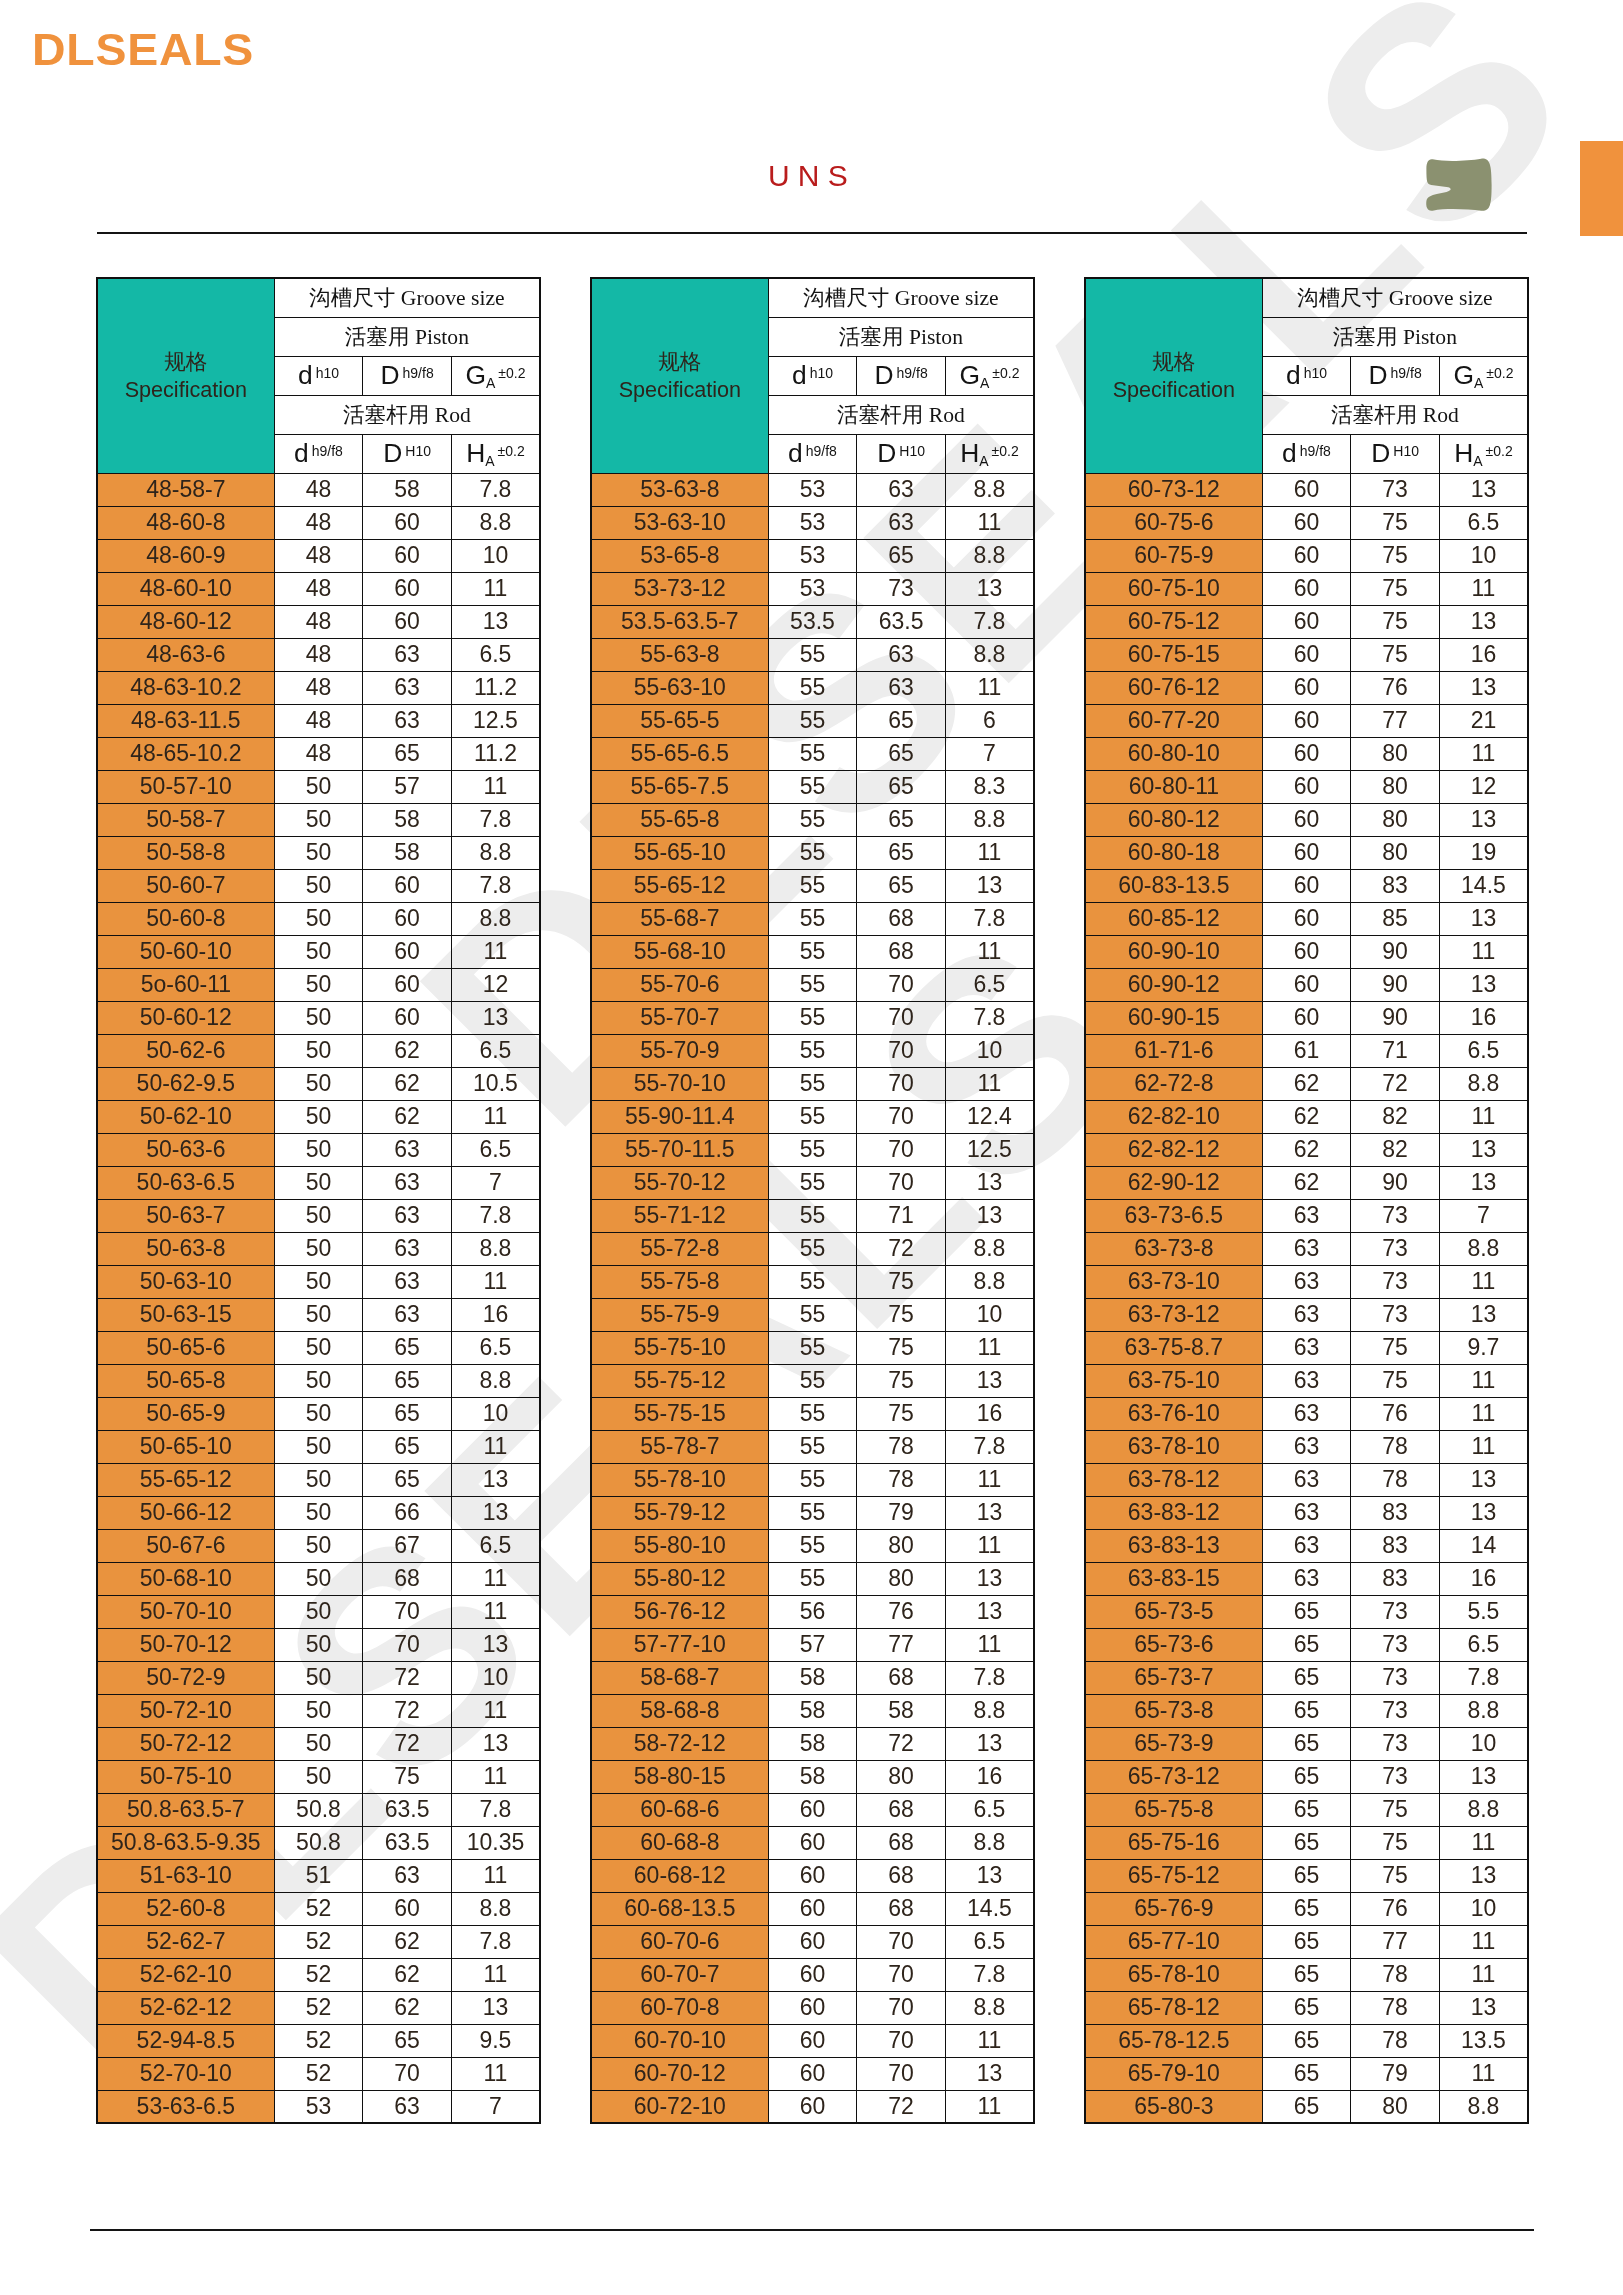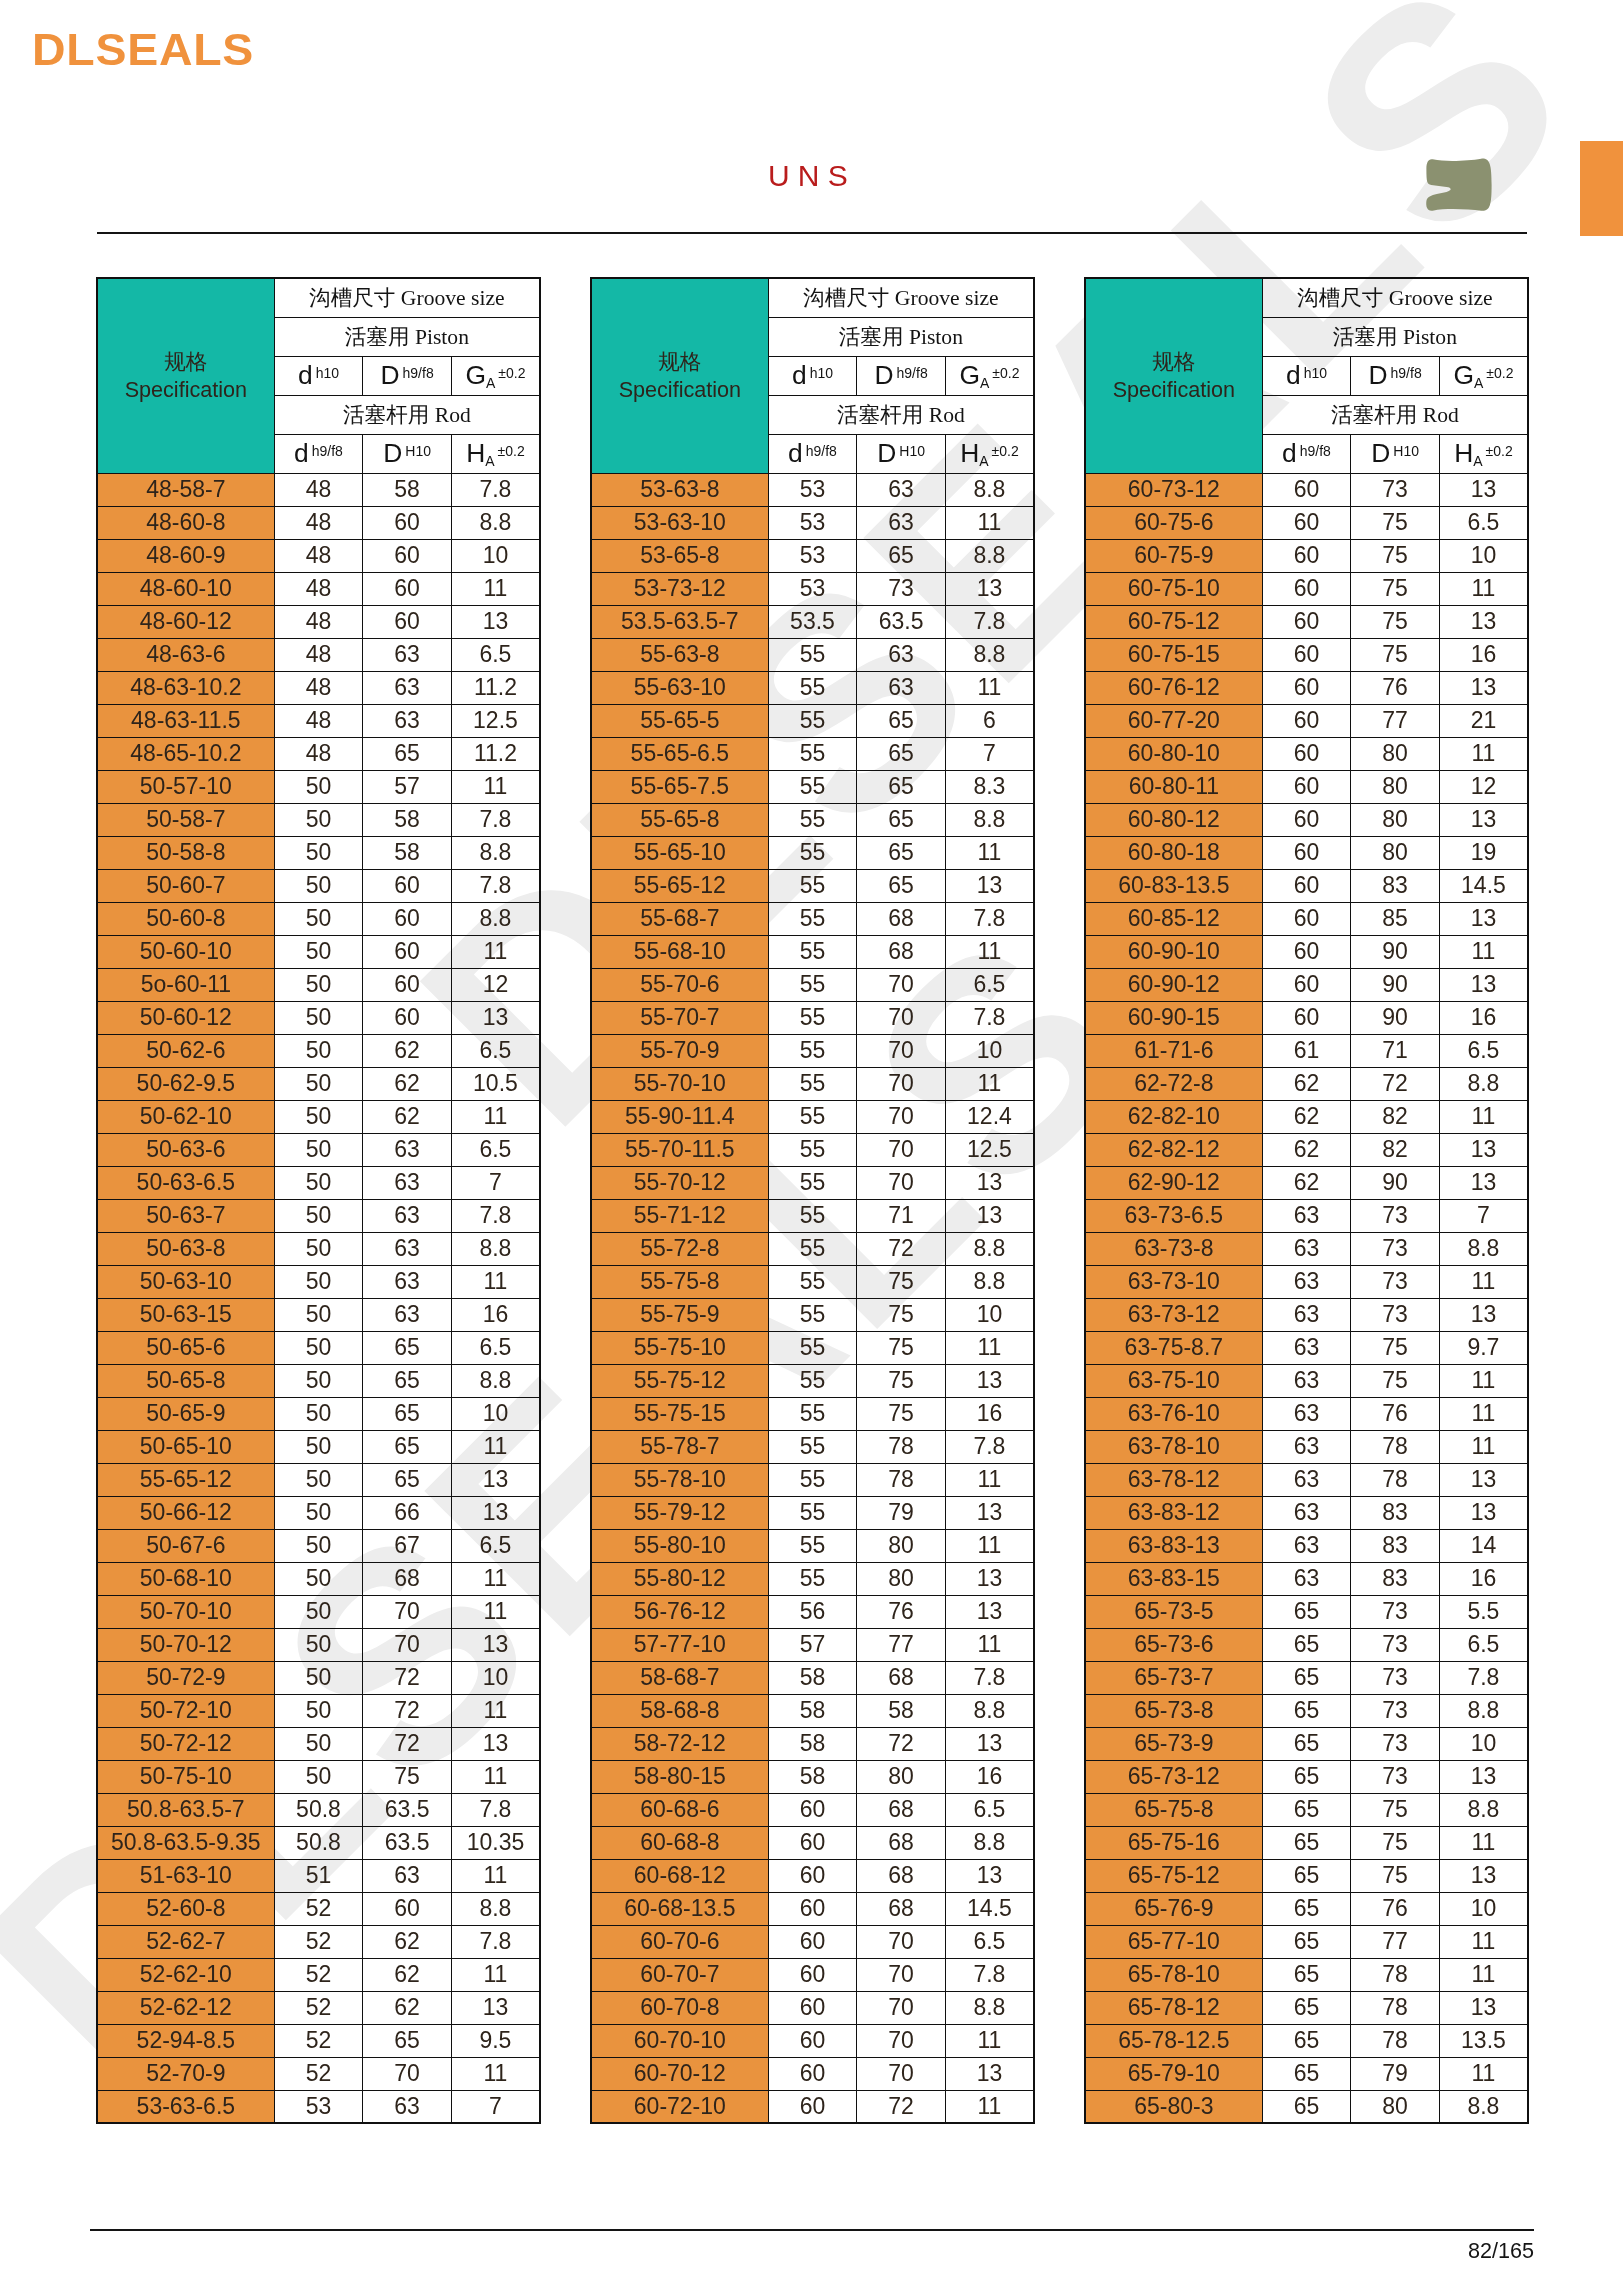--- a/index.html
+++ b/index.html
@@ -473,21 +473,21 @@
   </tr>
 
   <tr>
     <td class="spec">52-94-8.5</td>
     <td class="num">52</td>
     <td class="num">65</td>
     <td class="num">9.5</td>
   </tr>
 
   <tr>
-    <td class="spec">52-70-9</td>
+    <td class="spec">52-70-10</td>
     <td class="num">52</td>
     <td class="num">70</td>
     <td class="num">11</td>
   </tr>
 
   <tr>
     <td class="spec">53-63-6.5</td>
     <td class="num">53</td>
     <td class="num">63</td>
     <td class="num">7</td>
@@ -1260,16 +1260,15 @@
     <td class="spec">65-80-3</td>
     <td class="num">65</td>
     <td class="num">80</td>
     <td class="num">8.8</td>
   </tr>
 </tbody>
   </table>
 </div>
 
   <div class="footer-rule"></div>
-  <div class="page-num">82/165</div>
 
 </div>
 
 
 </body></html>

